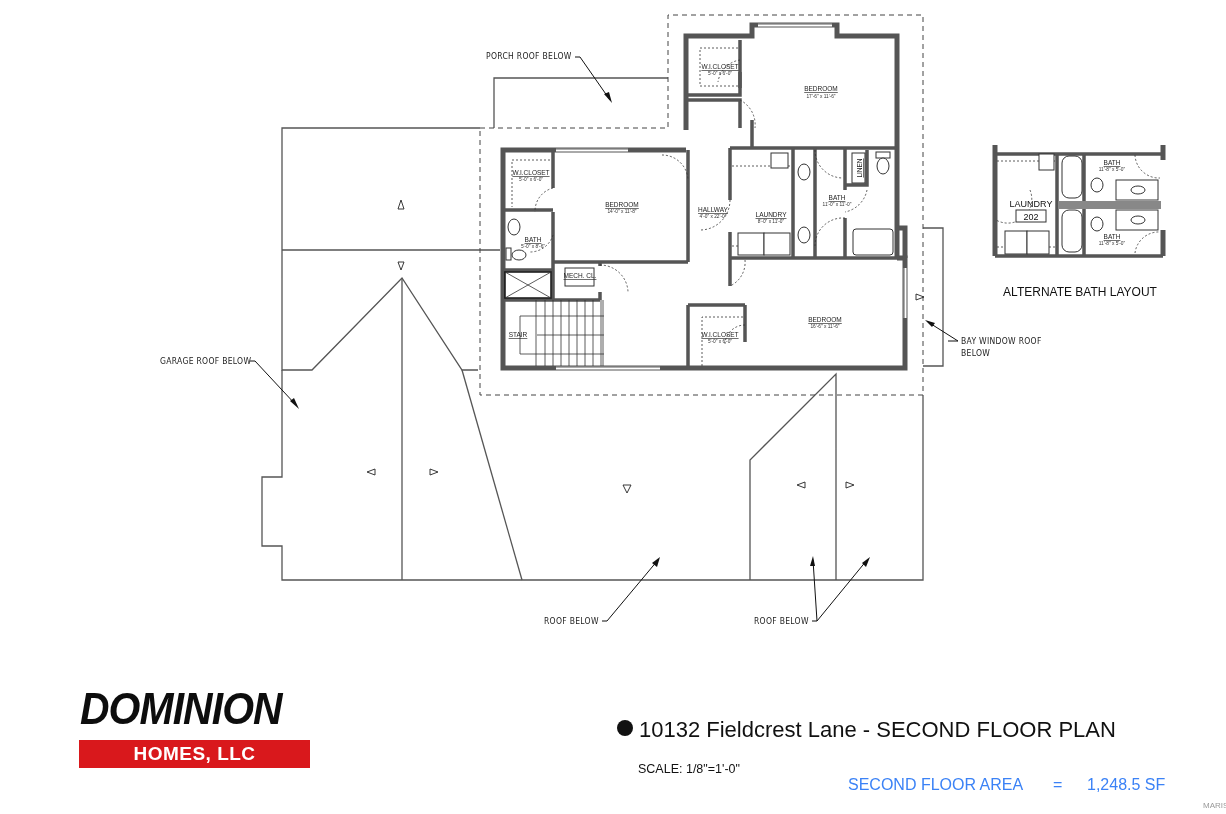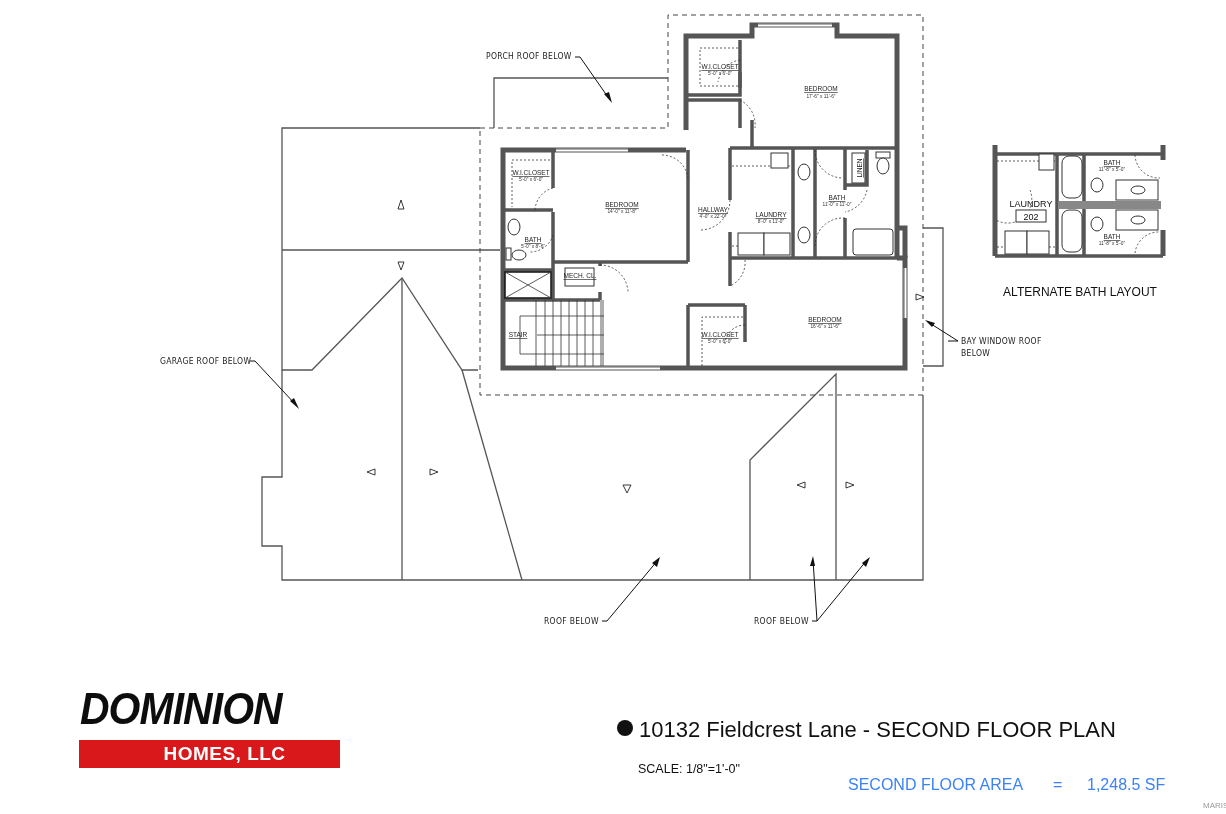--- a/index.html
+++ b/index.html
@@ -19,21 +19,21 @@
   .room { font-family: "Liberation Sans", sans-serif; font-size: 6.5px; fill: #222; text-decoration: underline; }
   .dim { font-family: "Liberation Sans", sans-serif; font-size: 4.8px; fill: #333; }
   .alt-label { font-family: "Liberation Sans", sans-serif; font-size: 12px; fill: #111; }
   .title { position: absolute; left: 617px; top: 717px; font-size: 22px; color: #111; white-space: nowrap; }
   .title .dot { display: inline-block; width: 16px; height: 16px; border-radius: 50%; background: #111; margin-right: 6px; vertical-align: 1px; }
   .scale { position: absolute; left: 638px; top: 762px; font-size: 12.5px; color: #111; }
   .area { position: absolute; left: 848px; top: 776px; font-size: 16px; color: #3b82f6; white-space: nowrap; }
   .area span { display: inline-block; }
   .mark { position: absolute; left: 1203px; top: 801px; font-size: 8px; color: #999; }
   .logo-top { position: absolute; left: 80px; top: 684px; font-family: "Liberation Sans", sans-serif; font-weight: bold; font-style: italic; font-size: 44px; letter-spacing: -1px; color: #0d0d0d; transform: scaleX(0.93); transform-origin: left; }
-  .logo-bar { position: absolute; left: 79px; top: 740px; width: 231px; height: 28px; background: #d9181c; color: #fff; font-weight: bold; font-size: 19px; text-align: center; line-height: 28px; letter-spacing: 0.5px; padding-left: 30px; }
+  .logo-bar { position: absolute; left: 79px; top: 740px; width: 231px; height: 28px; background: #d9181c; color: #fff; font-weight: bold; font-size: 19px; text-align: center; line-height: 28px; letter-spacing: 0.5px; }
 </style>
 </head>
 <body>
 
 <svg width="1226" height="814" viewBox="0 0 1226 814">
 
   <g>
     <polyline class="roof" points="282,250 282,128 480,128"></polyline>
     <polyline class="roof" points="494,128 494,78 668,78"></polyline>
     <line class="roof" x1="282" y1="250" x2="500" y2="250"></line>

